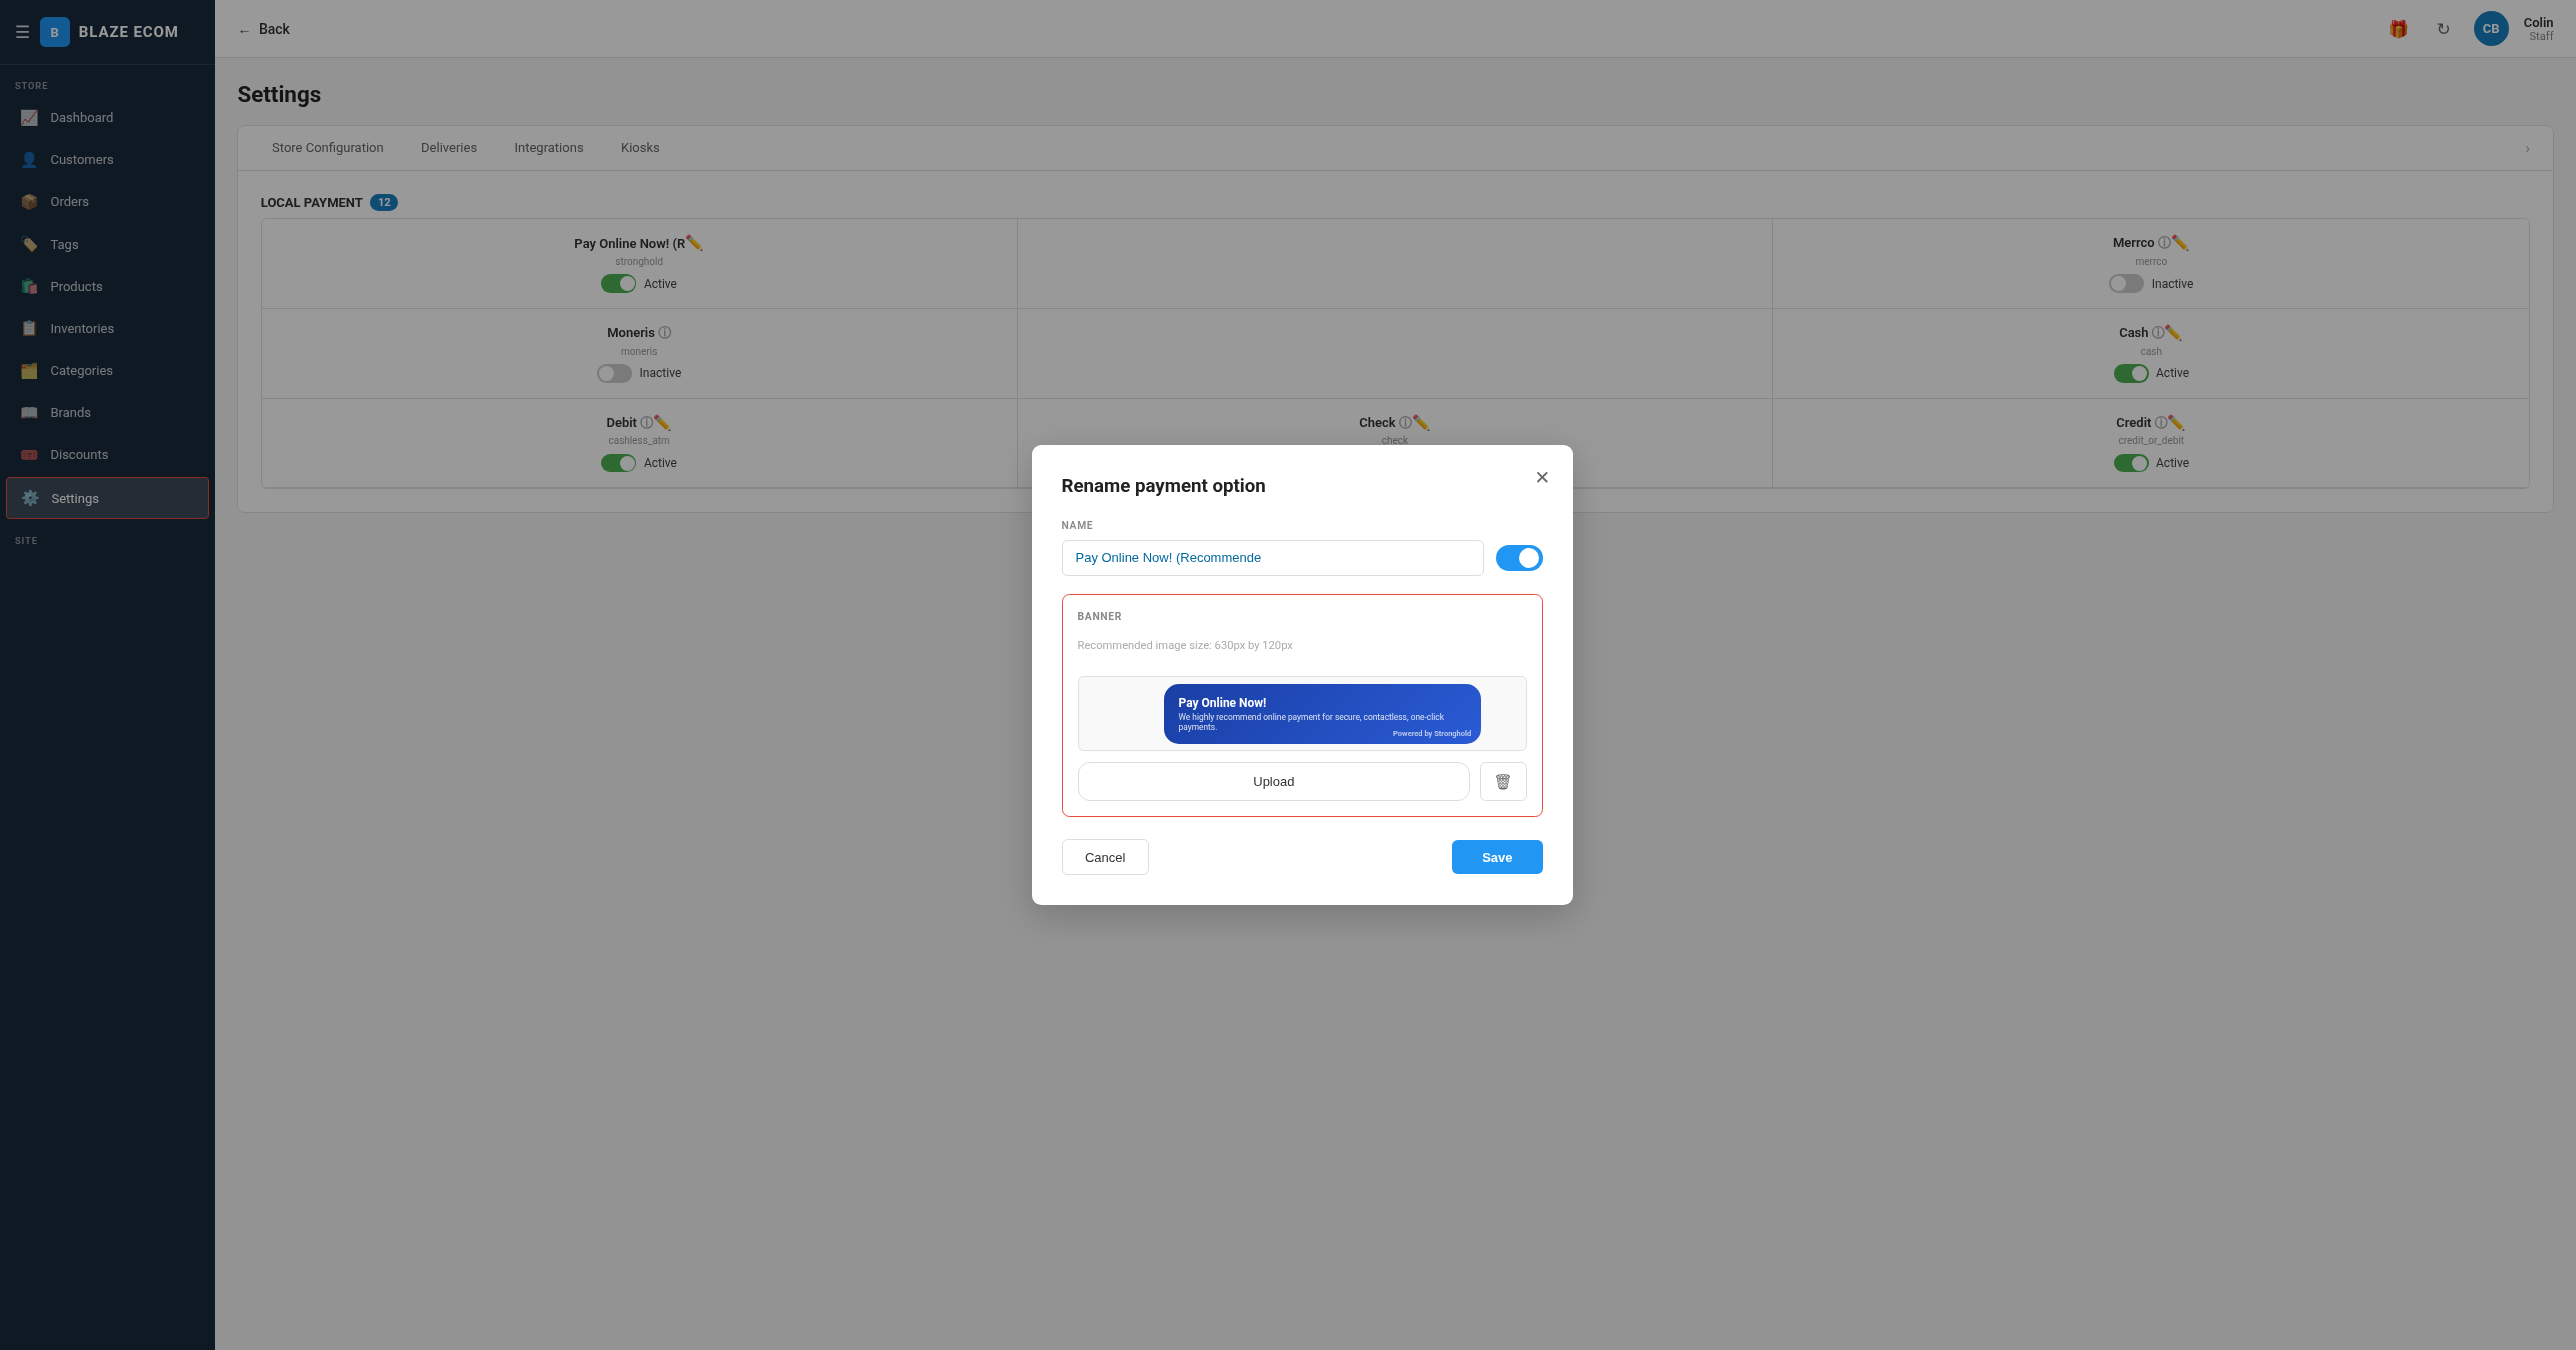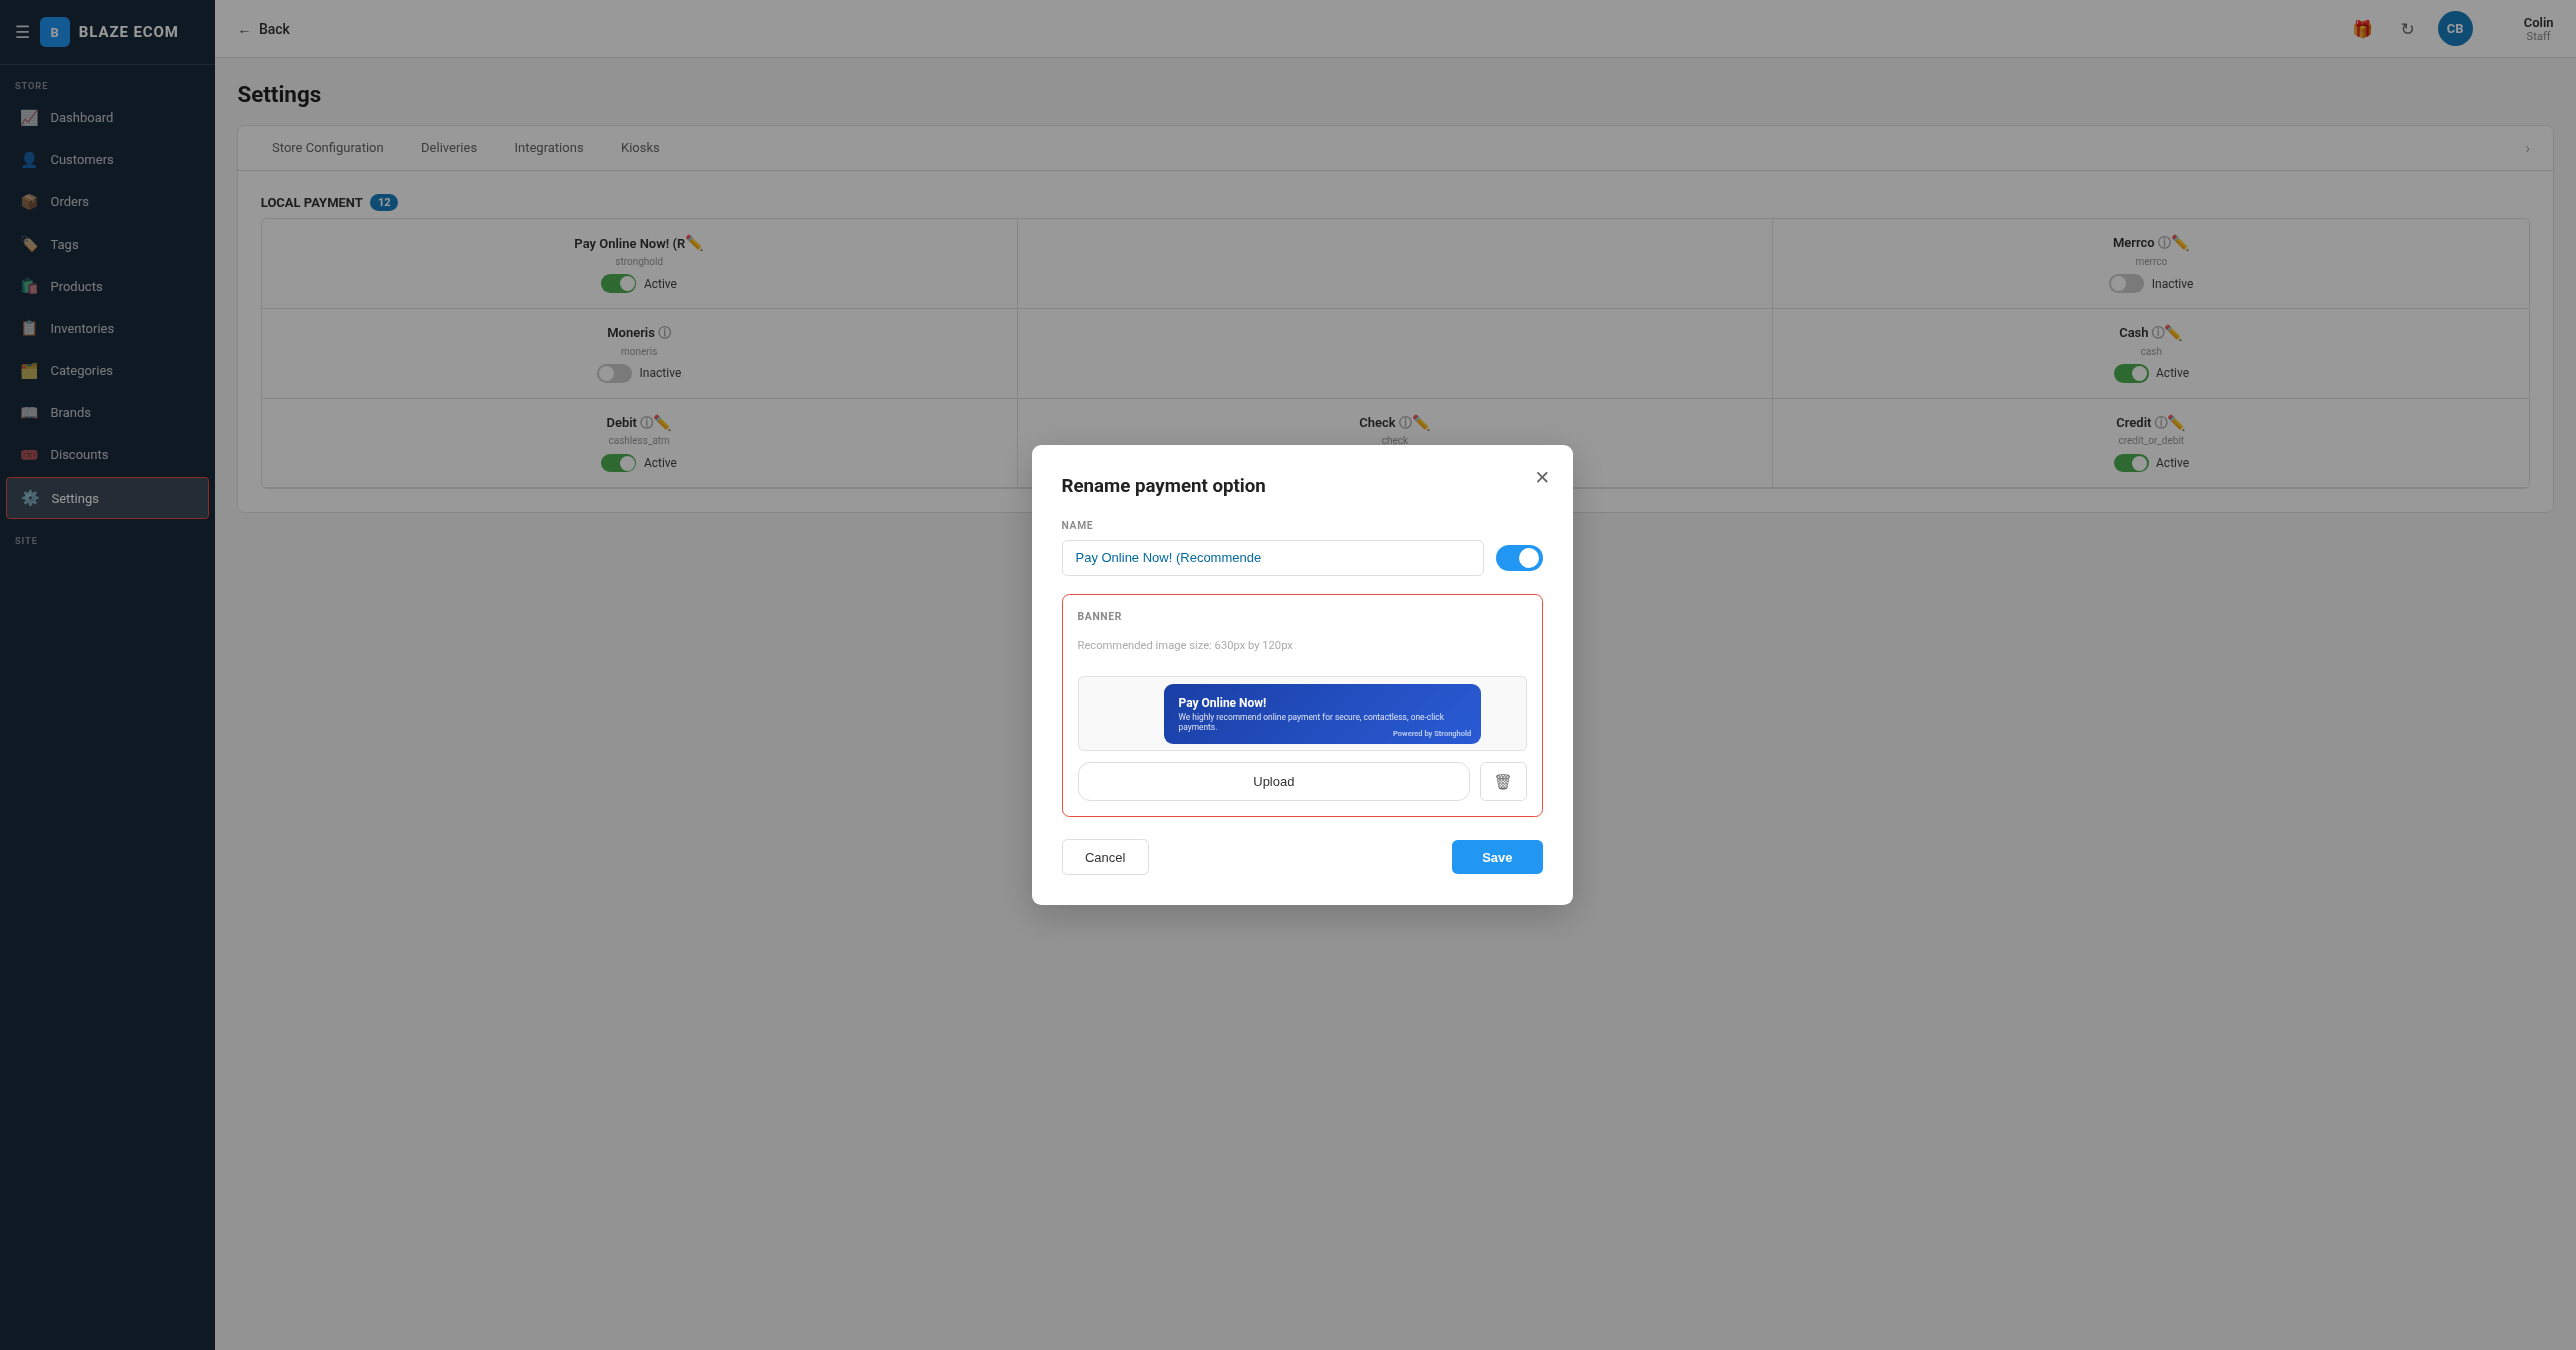--- a/index.html
+++ b/index.html
@@ -96,21 +96,21 @@
       color: #666;
       font-size: 17px;
     }
     .avatar {
       width: 35px; height: 35px;
       background: #1a7fc1;
       border-radius: 50%;
       display: flex; align-items: center; justify-content: center;
       color: #fff; font-weight: 700; font-size: 13px;
     }
-    .user-info { text-align: center; margin-left: 36px; }
+    .user-info { text-align: right; }
     .user-name { font-size: 13px; font-weight: 600; color: #333; }
     .user-role { font-size: 11.2px; color: #888; }
 
     
     .page-body {
       flex: 1;
       overflow-y: auto;
       padding: 22.4px;
       position: relative;
     }
@@ -283,21 +283,21 @@
       border-radius: 5.6px;
       height: 75px;
       display: flex; align-items: center; justify-content: center;
       overflow: hidden;
       margin-bottom: 11.2px;
       background: #f9f9f9;
     }
     .banner-img-placeholder {
       width: 317px; height: 60px;
       background: linear-gradient(135deg, #1a3fa5 0%, #2a5bd5 100%);
-      border-radius: 9px;
+      border-radius: 15px;
       display: flex; flex-direction: column;
       align-items: flex-start; justify-content: center;
       padding: 7.5px 15px;
       position: relative;
       margin-left: 40px;
     }
     .banner-img-title { color: #fff; font-weight: 700; font-size: 12px; }
     .banner-img-sub { color: rgba(255,255,255,0.85); font-size: 8.4px; margin-top: 1.9px; }
     .banner-img-badge {
       position: absolute; right: 9.3px; bottom: 5.6px;

